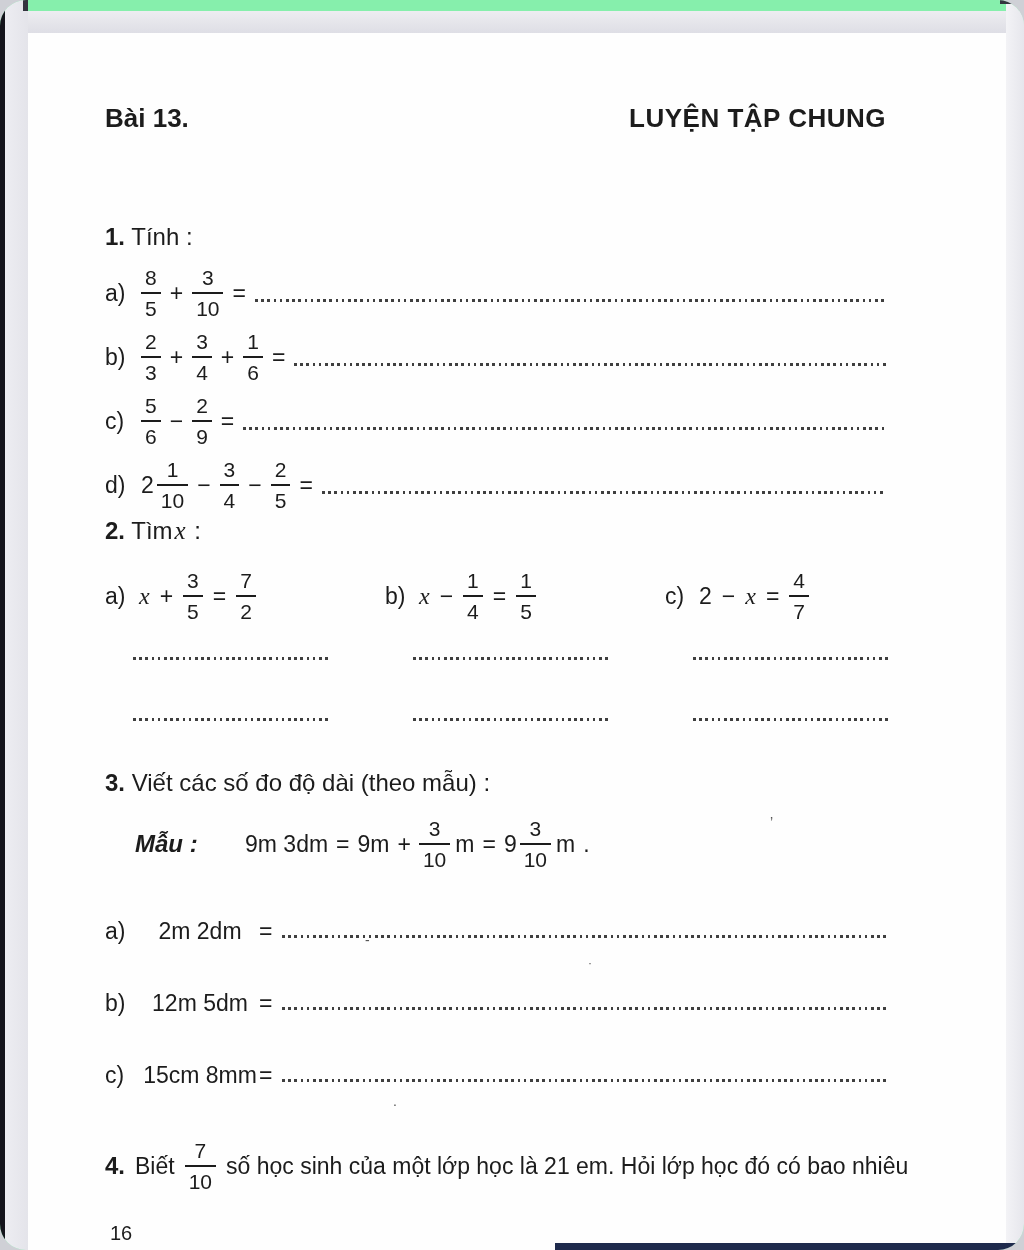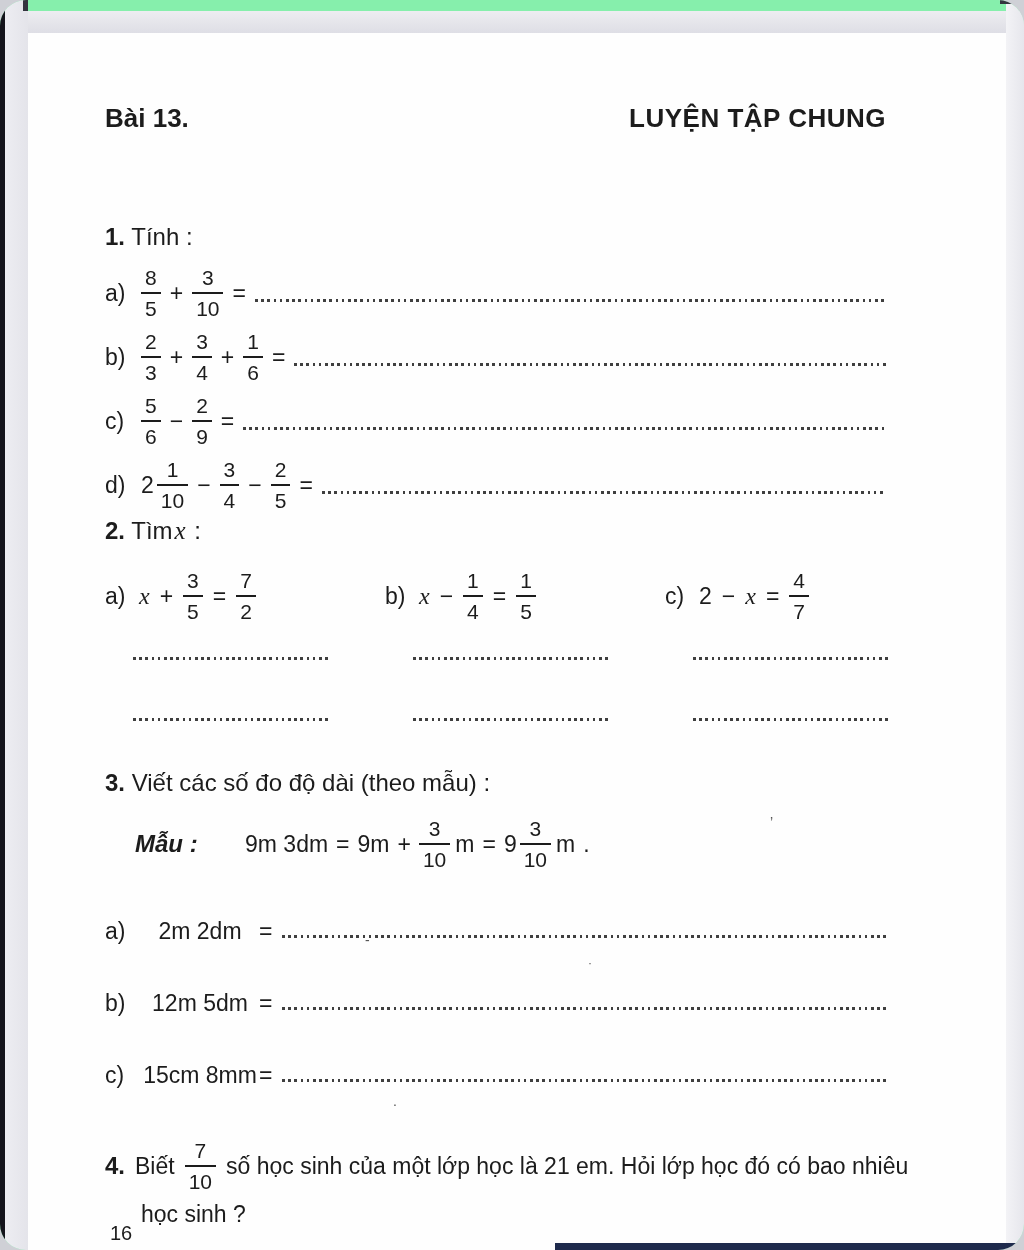--- a/index.html
+++ b/index.html
@@ -321,21 +321,20 @@
       <span class="sec-num" style="font-size:24px;">4.</span>
       <span>Biết</span>
       <span class="tok" style="flex:none;">
           <span class="frac">
             <span class="num">7</span>
             <span class="den">10</span>
           </span>
         </span>
       <span class="ex4-body">số học sinh của một lớp học là 21 em. Hỏi lớp học đó có bao nhiêu</span>
     </div>
-    <div class="ex4-line2">học sinh ?</div>
 
   </div>
 
   <div class="page-number">16</div>
 
   <span class="speck s1">’</span>
   <span class="speck s2">-</span>
   <span class="speck s3">·</span>
   <span class="speck s4">.</span>
 

